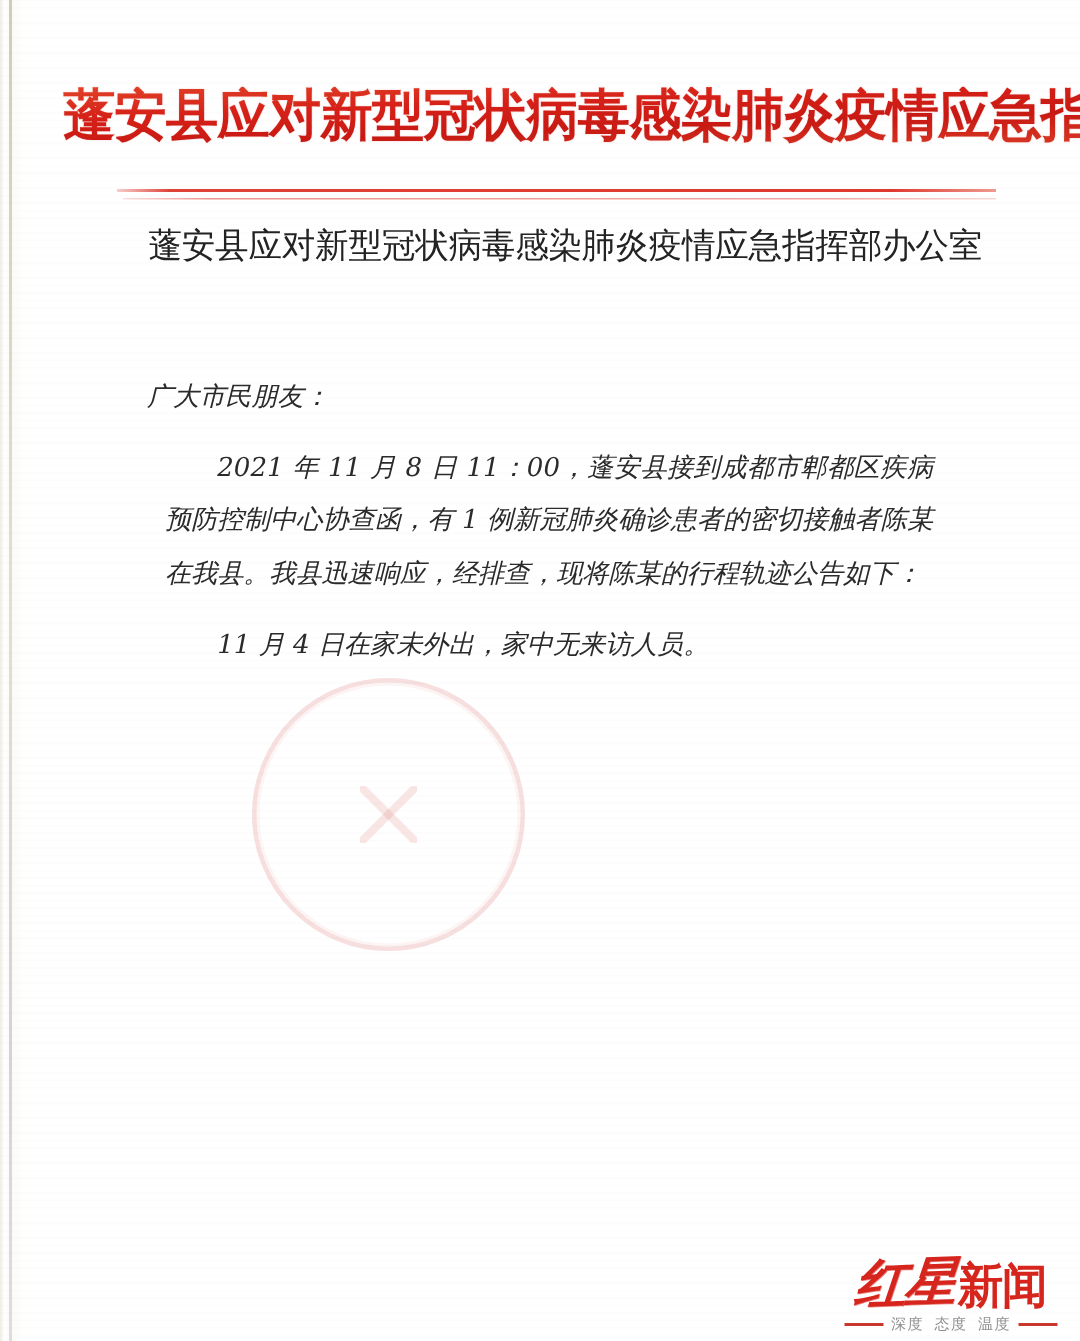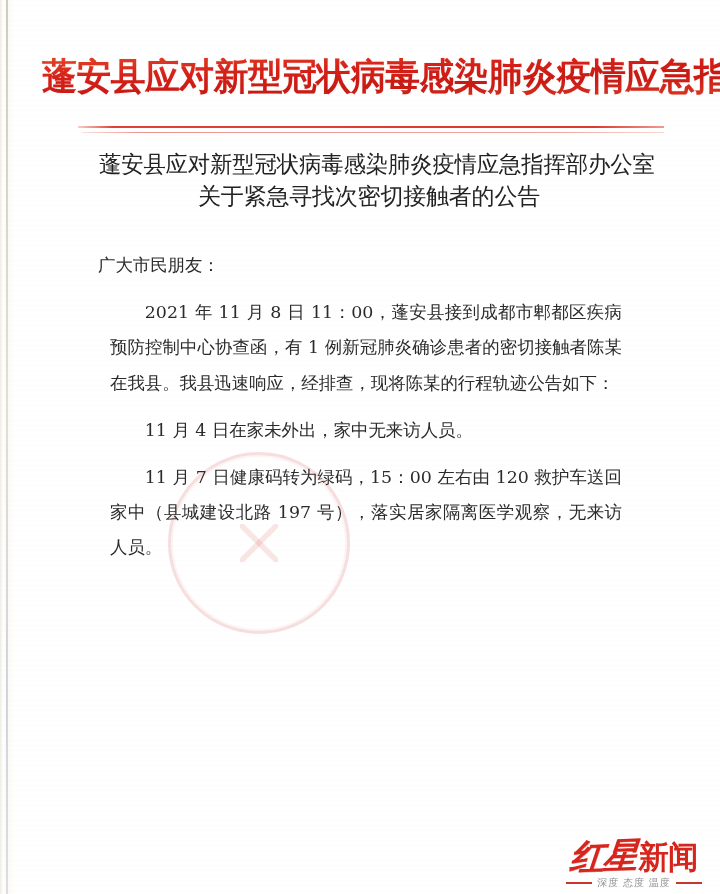--- a/index.html
+++ b/index.html
@@ -132,20 +132,21 @@
   .body-block {
     position: absolute;
     left: 98px;
     right: 86px;
     top: 248px;
     font-size: 17.4px;
     line-height: 35.2px;
     color: #2b2b2b;
     text-align: justify;
     text-justify: inter-character;
+    font-style: italic;
   }
   .salutation {
     margin: 0 0 0 0;
     white-space: nowrap;
   }
   .para {
     margin: 12px;
     text-indent: 2em;
     text-align: justify;
     text-justify: inter-character;
@@ -219,21 +220,21 @@
     justify-content: center;
     gap: 5px;
   }
   .wm-dash {
     display: block;
     width: 26px;
     height: 1.5px;
     background: #c9362c;
   }
   .wm-tagline-text {
-    font-family: Liberation Sans, sans-serif;
+    font-family: Liberation Mono, monospace;
     font-size: 10px;
     color: #8f8f8f;
     letter-spacing: 1px;
     white-space: nowrap;
   }
 </style>
 </head>
 <body>
 
 <div class="page">
@@ -244,30 +245,28 @@
     <div class="masthead-title">蓬安县应对新型冠状病毒感染肺炎疫情应急指挥部</div>
   </div>
 
   <div class="rule-group">
     <div class="rule-thick"></div>
     <div class="rule-thin"></div>
   </div>
 
   <div class="doc-title">
     <span class="t-line t-line-1">蓬安县应对新型冠状病毒感染肺炎疫情应急指挥部办公室</span>
-    <span class="t-line t-line-2">关于紧急寻找次密切接触者的公告</span>
   </div>
 
   <div class="seal"></div>
 
   <div class="body-block">
     <p class="salutation">广大市民朋友：</p>
     <p class="para">2021 年 11 月 8 日 11：00，蓬安县接到成都市郫都区疾病预防控制中心协查函，有 1 例新冠肺炎确诊患者的密切接触者陈某在我县。我县迅速响应，经排查，现将陈某的行程轨迹公告如下：</p>
     <p class="para">11 月 4 日在家未外出，家中无来访人员。</p>
-    <p class="para">11 月 7 日健康码转为绿码，15：00 左右由 120 救护车送回家中（县城建设北路 197 号），落实居家隔离医学观察，无来访人员。</p>
   </div>
 
   <div class="watermark">
     <div class="wm-wordmark">
       <span class="wm-brush">红星</span>
       <span class="wm-bold">新闻</span>
     </div>
     <div class="wm-tagline">
       <span class="wm-dash"></span>
       <span class="wm-tagline-text">深度 态度 温度</span>

